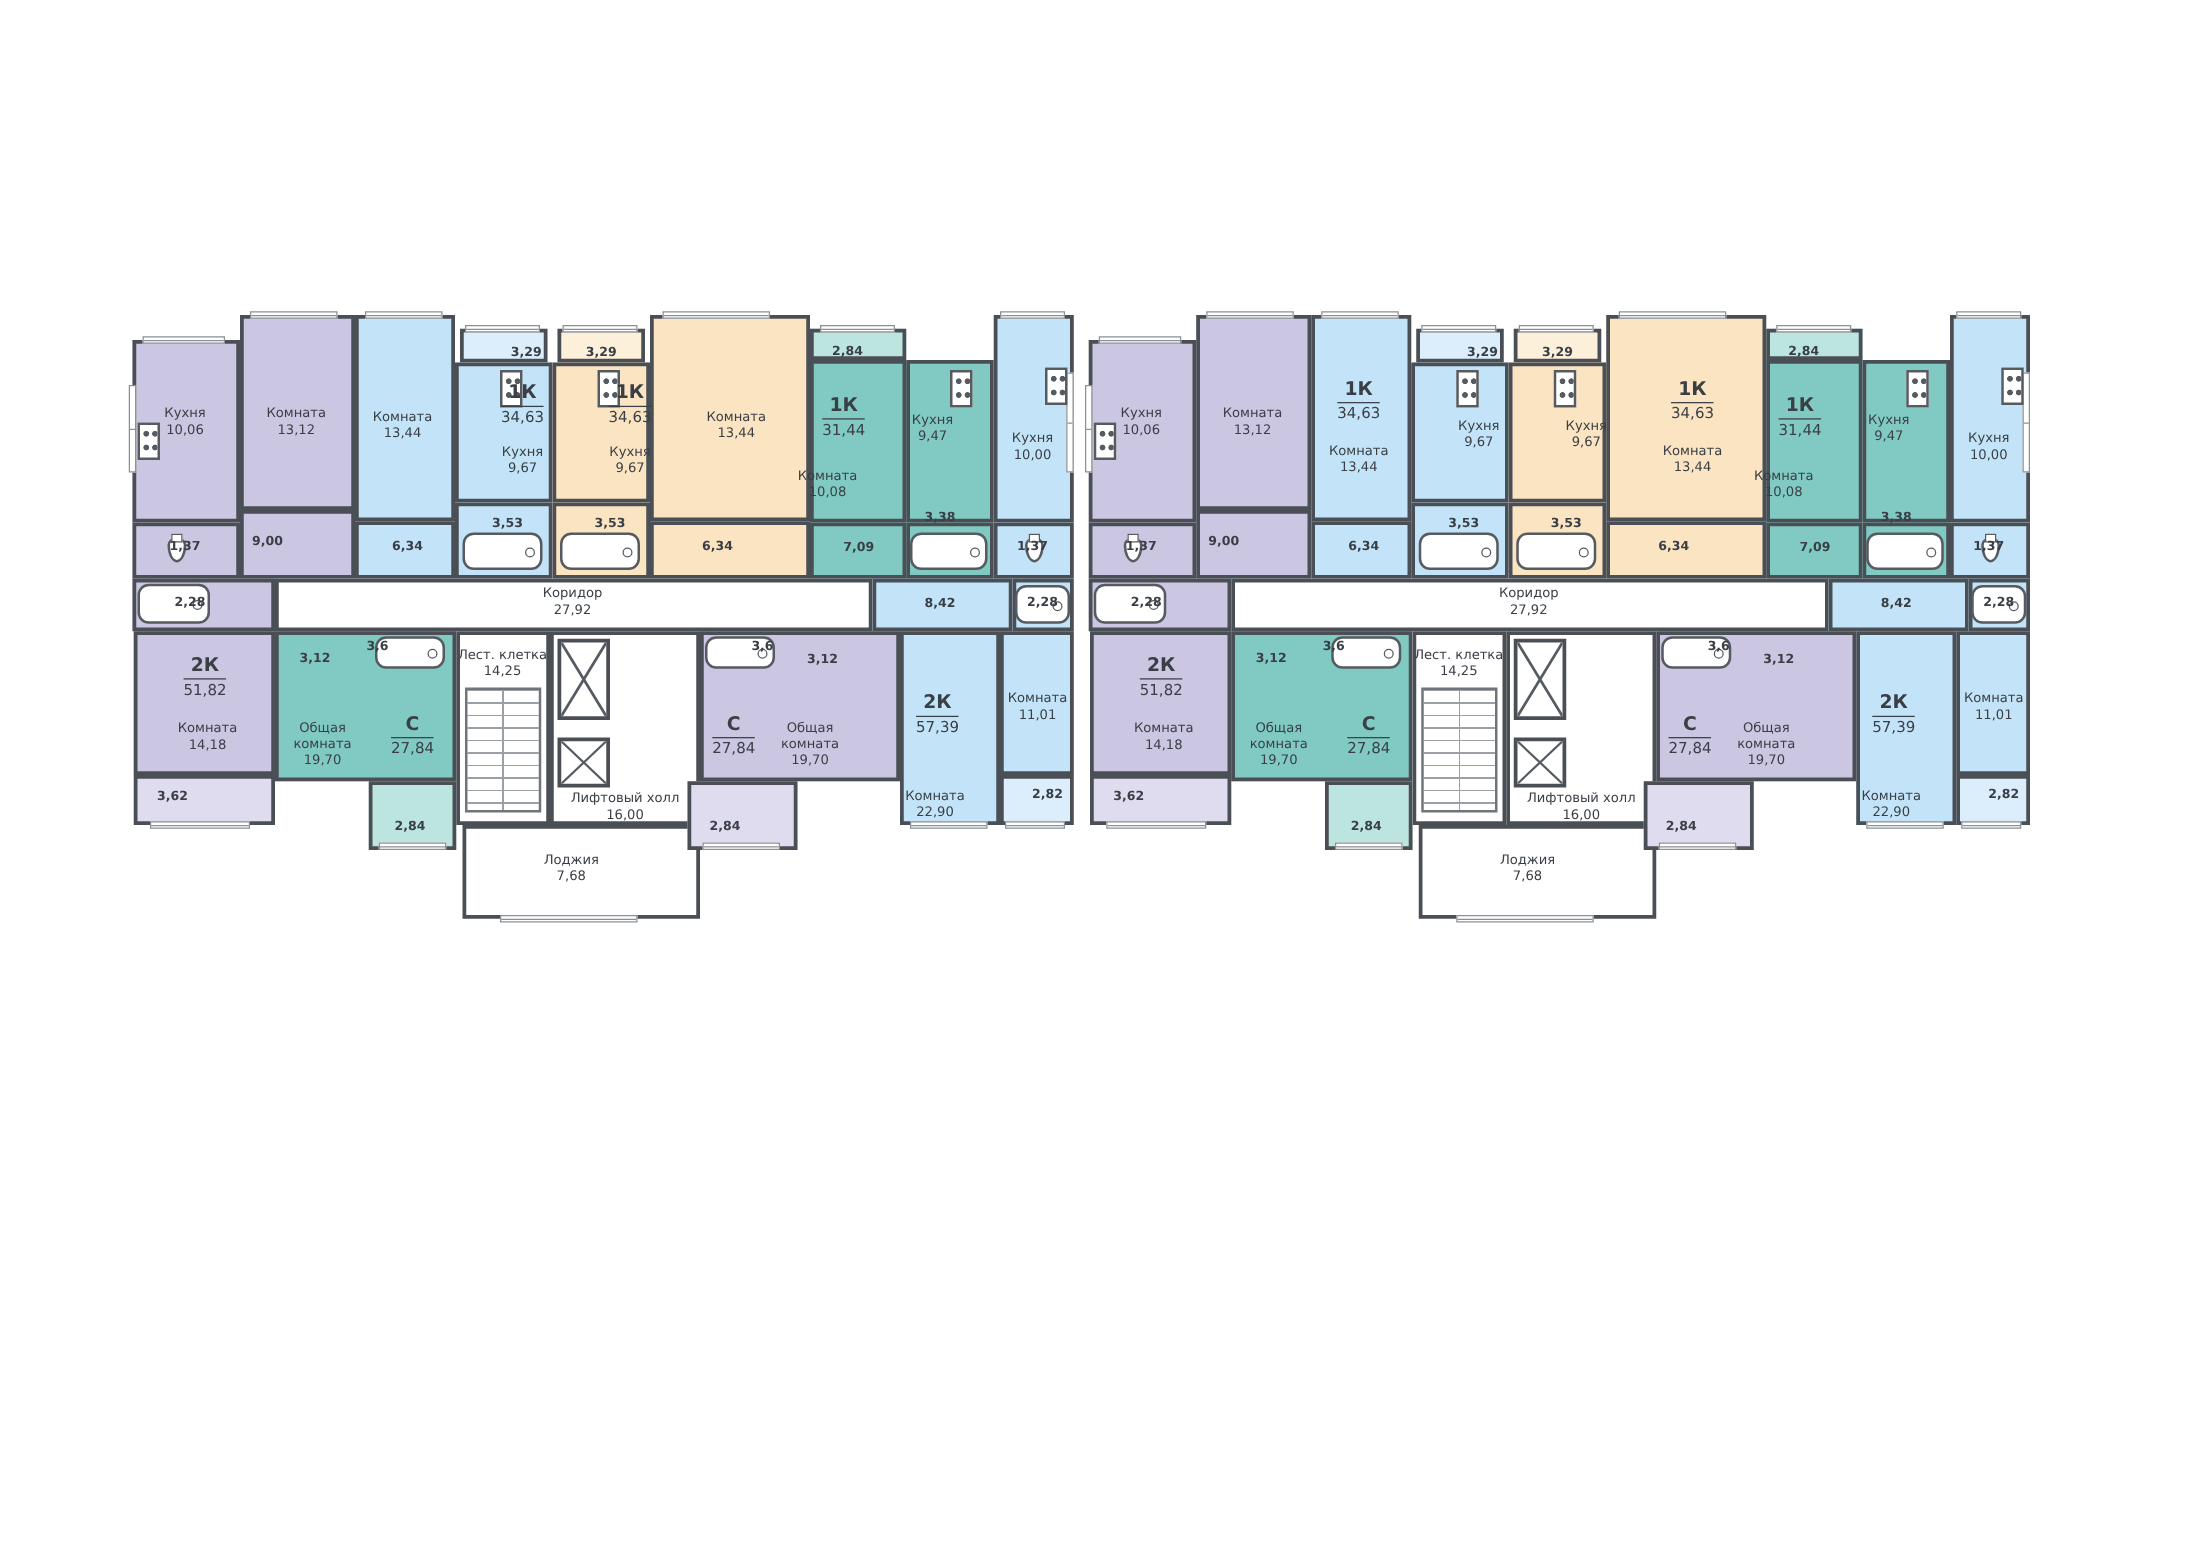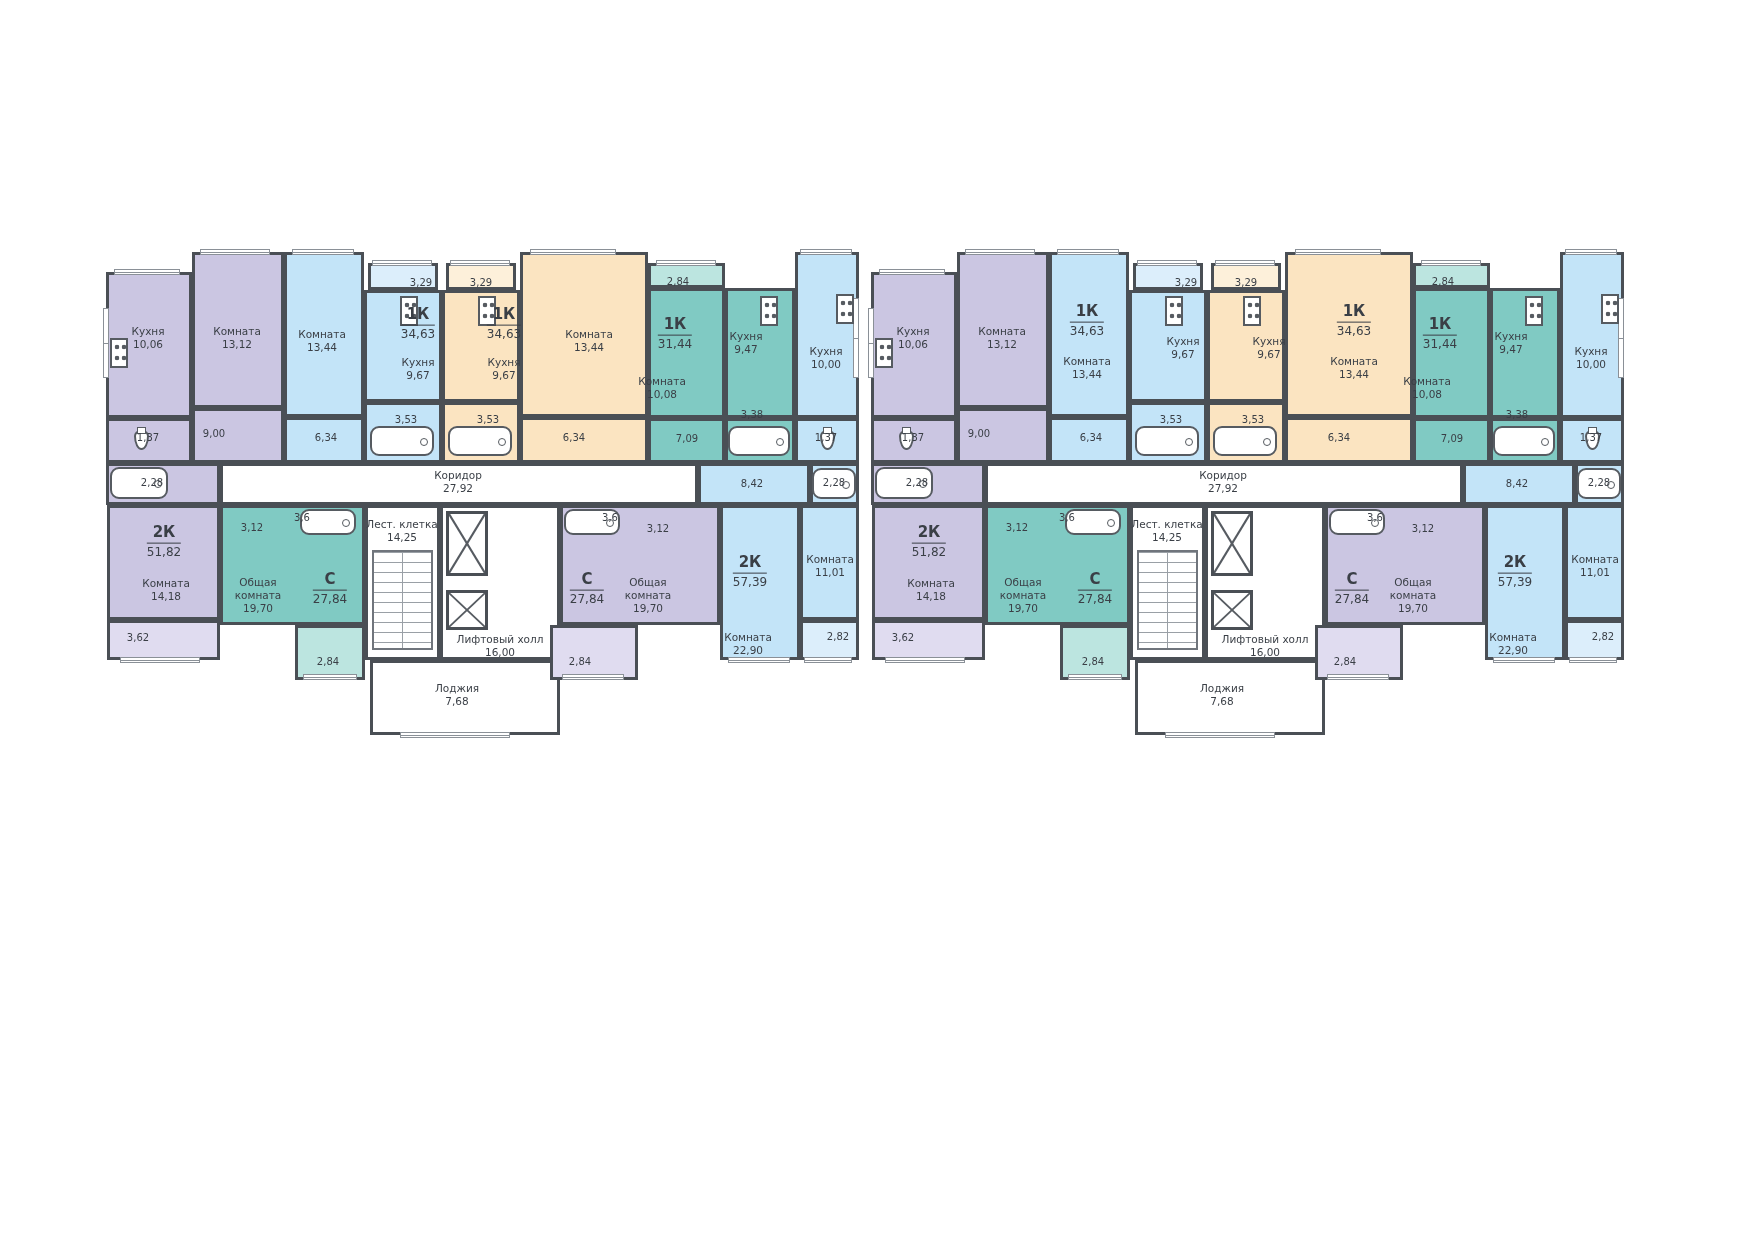--- a/index.html
+++ b/index.html
@@ -6,21 +6,21 @@
   .canvas{position:relative;width:1754px;height:1241px;background:#ffffff;overflow:hidden;
           font-family:"DejaVu Sans", sans-serif;color:#3a3f46;}
   .plan{position:absolute;}
   .section{position:absolute;top:0;height:510px;width:765px;}
   .zone{position:absolute;box-sizing:border-box;border:3px solid #4a4f55;}
   .win{position:absolute;background:#ffffff;border:1px solid #8a9097;box-sizing:border-box;z-index:5;}
   .win::after{content:"";position:absolute;left:0;top:50%;width:100%;height:1px;background:#8a9097;}
   .lbl{position:absolute;transform:translate(-50%,-50%);text-align:center;white-space:pre-line;
        line-height:1.25;z-index:6;}
   .lbl.r{font-size:10.5px;}
-  .lbl.s{font-size:10px;}
+  .lbl.s{font-size:10px;font-weight:bold;}
   .lbl.a{font-size:12px;}
   .lbl.a .t1{display:block;font-weight:bold;font-size:15px;border-bottom:1.5px solid #3a3f46;padding:0 4px 1px;}
   .lbl.a .t2{display:block;font-size:12px;padding-top:1px;}
   .feat{position:absolute;box-sizing:border-box;z-index:4;}
   .shaft{border:3px solid #4a4f55;background:#fff;}
   .shaft svg{display:block;width:100%;height:100%;}
   .stairs{background:#fff;border:2px solid #70757c;
      background-image:repeating-linear-gradient(180deg,#9aa0a6 0 1px,transparent 1px 10px),
                       linear-gradient(90deg,transparent 0 49%,#9aa0a6 49% 51%,transparent 51%);}
   .fx{position:absolute;z-index:5;box-sizing:border-box;}

